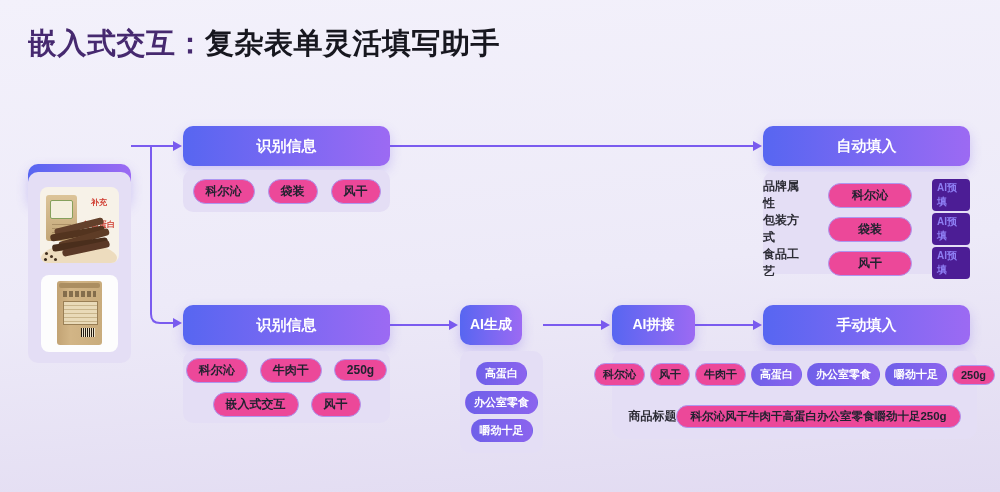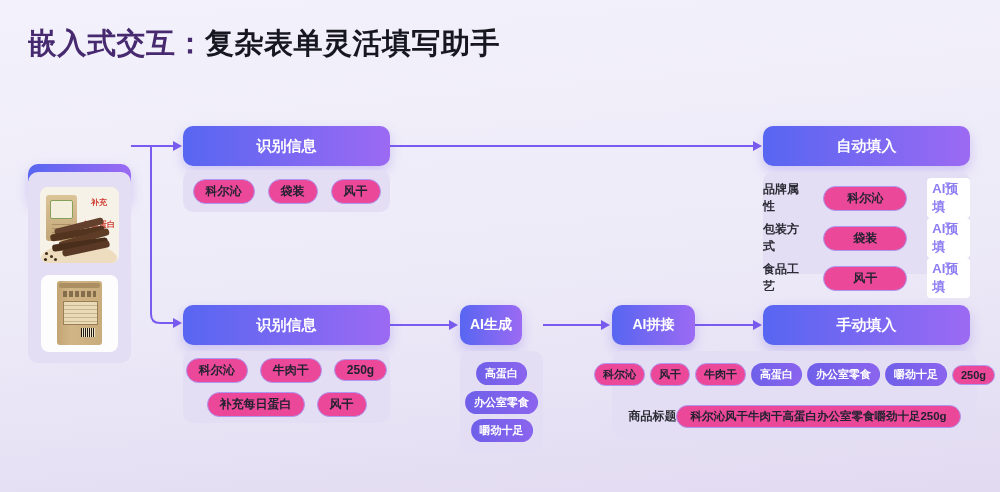--- a/index.html
+++ b/index.html
@@ -43,21 +43,21 @@
   .t-rec-card{display:flex;align-items:center;justify-content:center;gap:13px;}
   .b-rec-card{display:flex;flex-direction:column;justify-content:center;gap:9px;}
   .b-rec-card .tag-row{gap:12px;}
   .gen-card{display:flex;flex-direction:column;align-items:center;justify-content:space-evenly;padding:6px 0;}
 
   
   .af-card{display:flex;flex-direction:column;justify-content:space-evenly;padding:6px 0;}
   .af-row{display:flex;align-items:center;justify-content:center;gap:20px;}
   .af-label{font-size:12px;font-weight:700;color:#2c2c35;}
   .af-pill{min-width:58px;text-align:center;}
-  .ai-badge{font-size:13px;font-weight:600;color:#8d7df2;background:#ffffff;border-radius:4px;padding:2px 5px;}
+  .ai-badge{font-size:10px;font-weight:600;color:#8d7df2;background:#4c1d95;border-radius:4px;padding:2px 5px;}
 
   
   .manual-card .tag-row{position:absolute;left:0;right:0;top:12px;gap:5px;}
   .result-row{position:absolute;left:0;right:0;bottom:11px;display:flex;align-items:center;justify-content:center;gap:0;}
   .result-label{font-size:12px;font-weight:700;color:#2c2c35;}
   .result-pill{font-size:11.5px;padding:3px 13px;}
 
   
   .images-panel{width:103px;height:191px;}
   .img{position:absolute;border-radius:8px;overflow:hidden;cursor:pointer;}
@@ -173,21 +173,21 @@
   </div>
 
   <div class="flow-hdr b-rec-hdr">识别信息</div>
   <div class="card b-rec-card">
     <div class="tag-row">
       <span class="tag">科尔沁</span>
       <span class="tag">牛肉干</span>
       <span class="tag">250g</span>
     </div>
     <div class="tag-row">
-      <span class="tag">补充每日蛋白</span>
+      <span class="tag">嵌入式交互</span>
       <span class="tag">风干</span>
     </div>
   </div>
 
   <div class="flow-hdr hdr-sm gen-hdr">AI生成</div>
   <div class="card gen-card">
     <span class="tag sm filled">高蛋白</span>
     <span class="tag sm filled">办公室零食</span>
     <span class="tag sm filled">嚼劲十足</span>
   </div>

